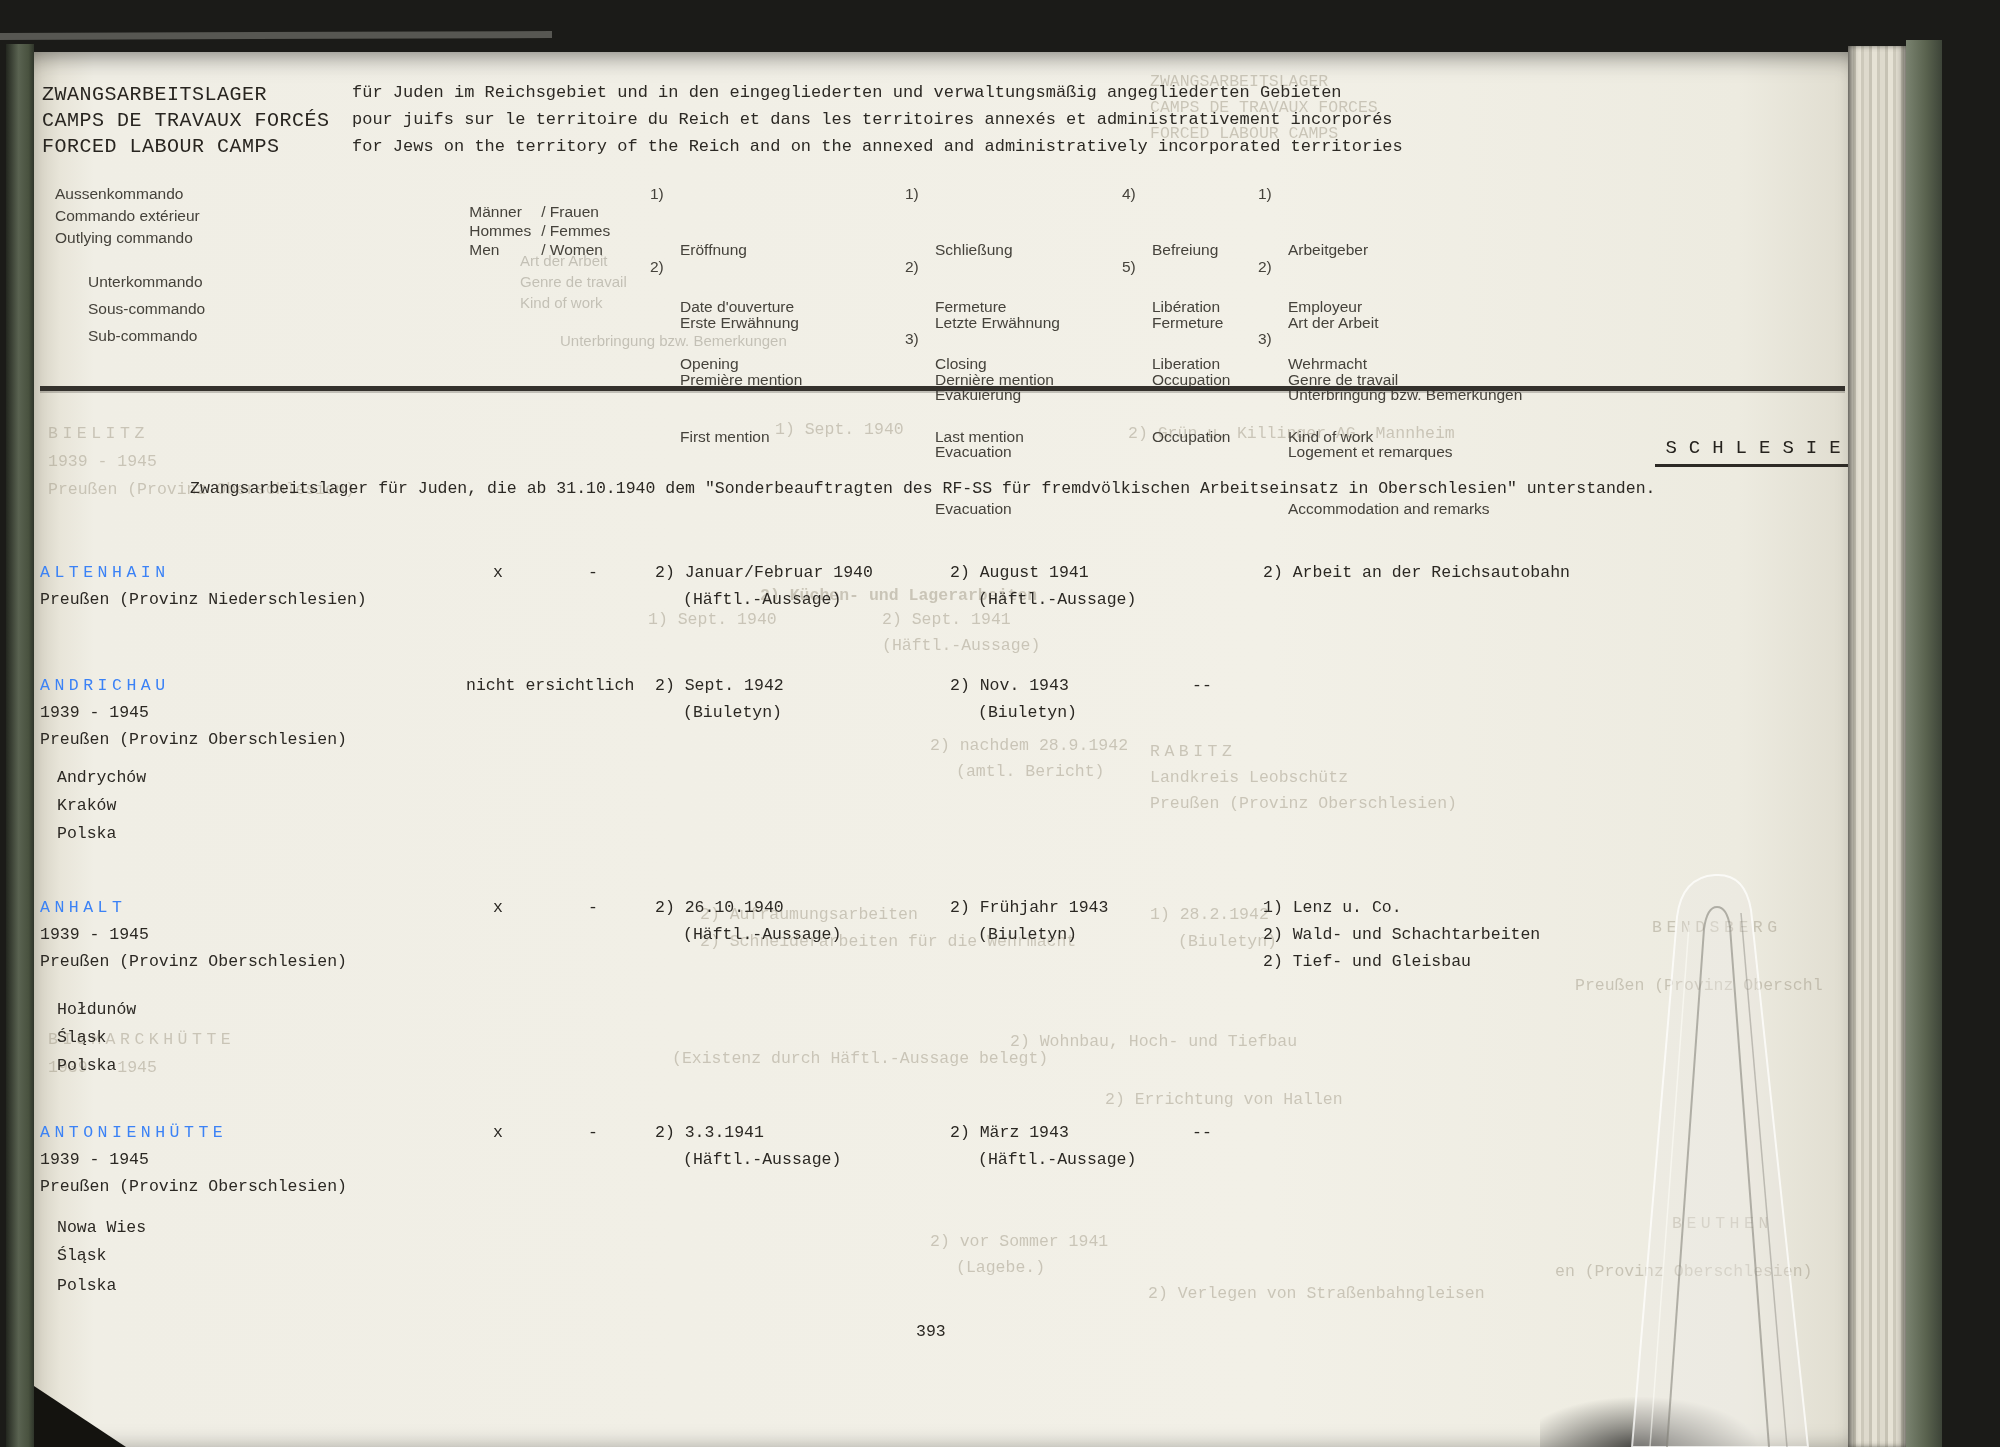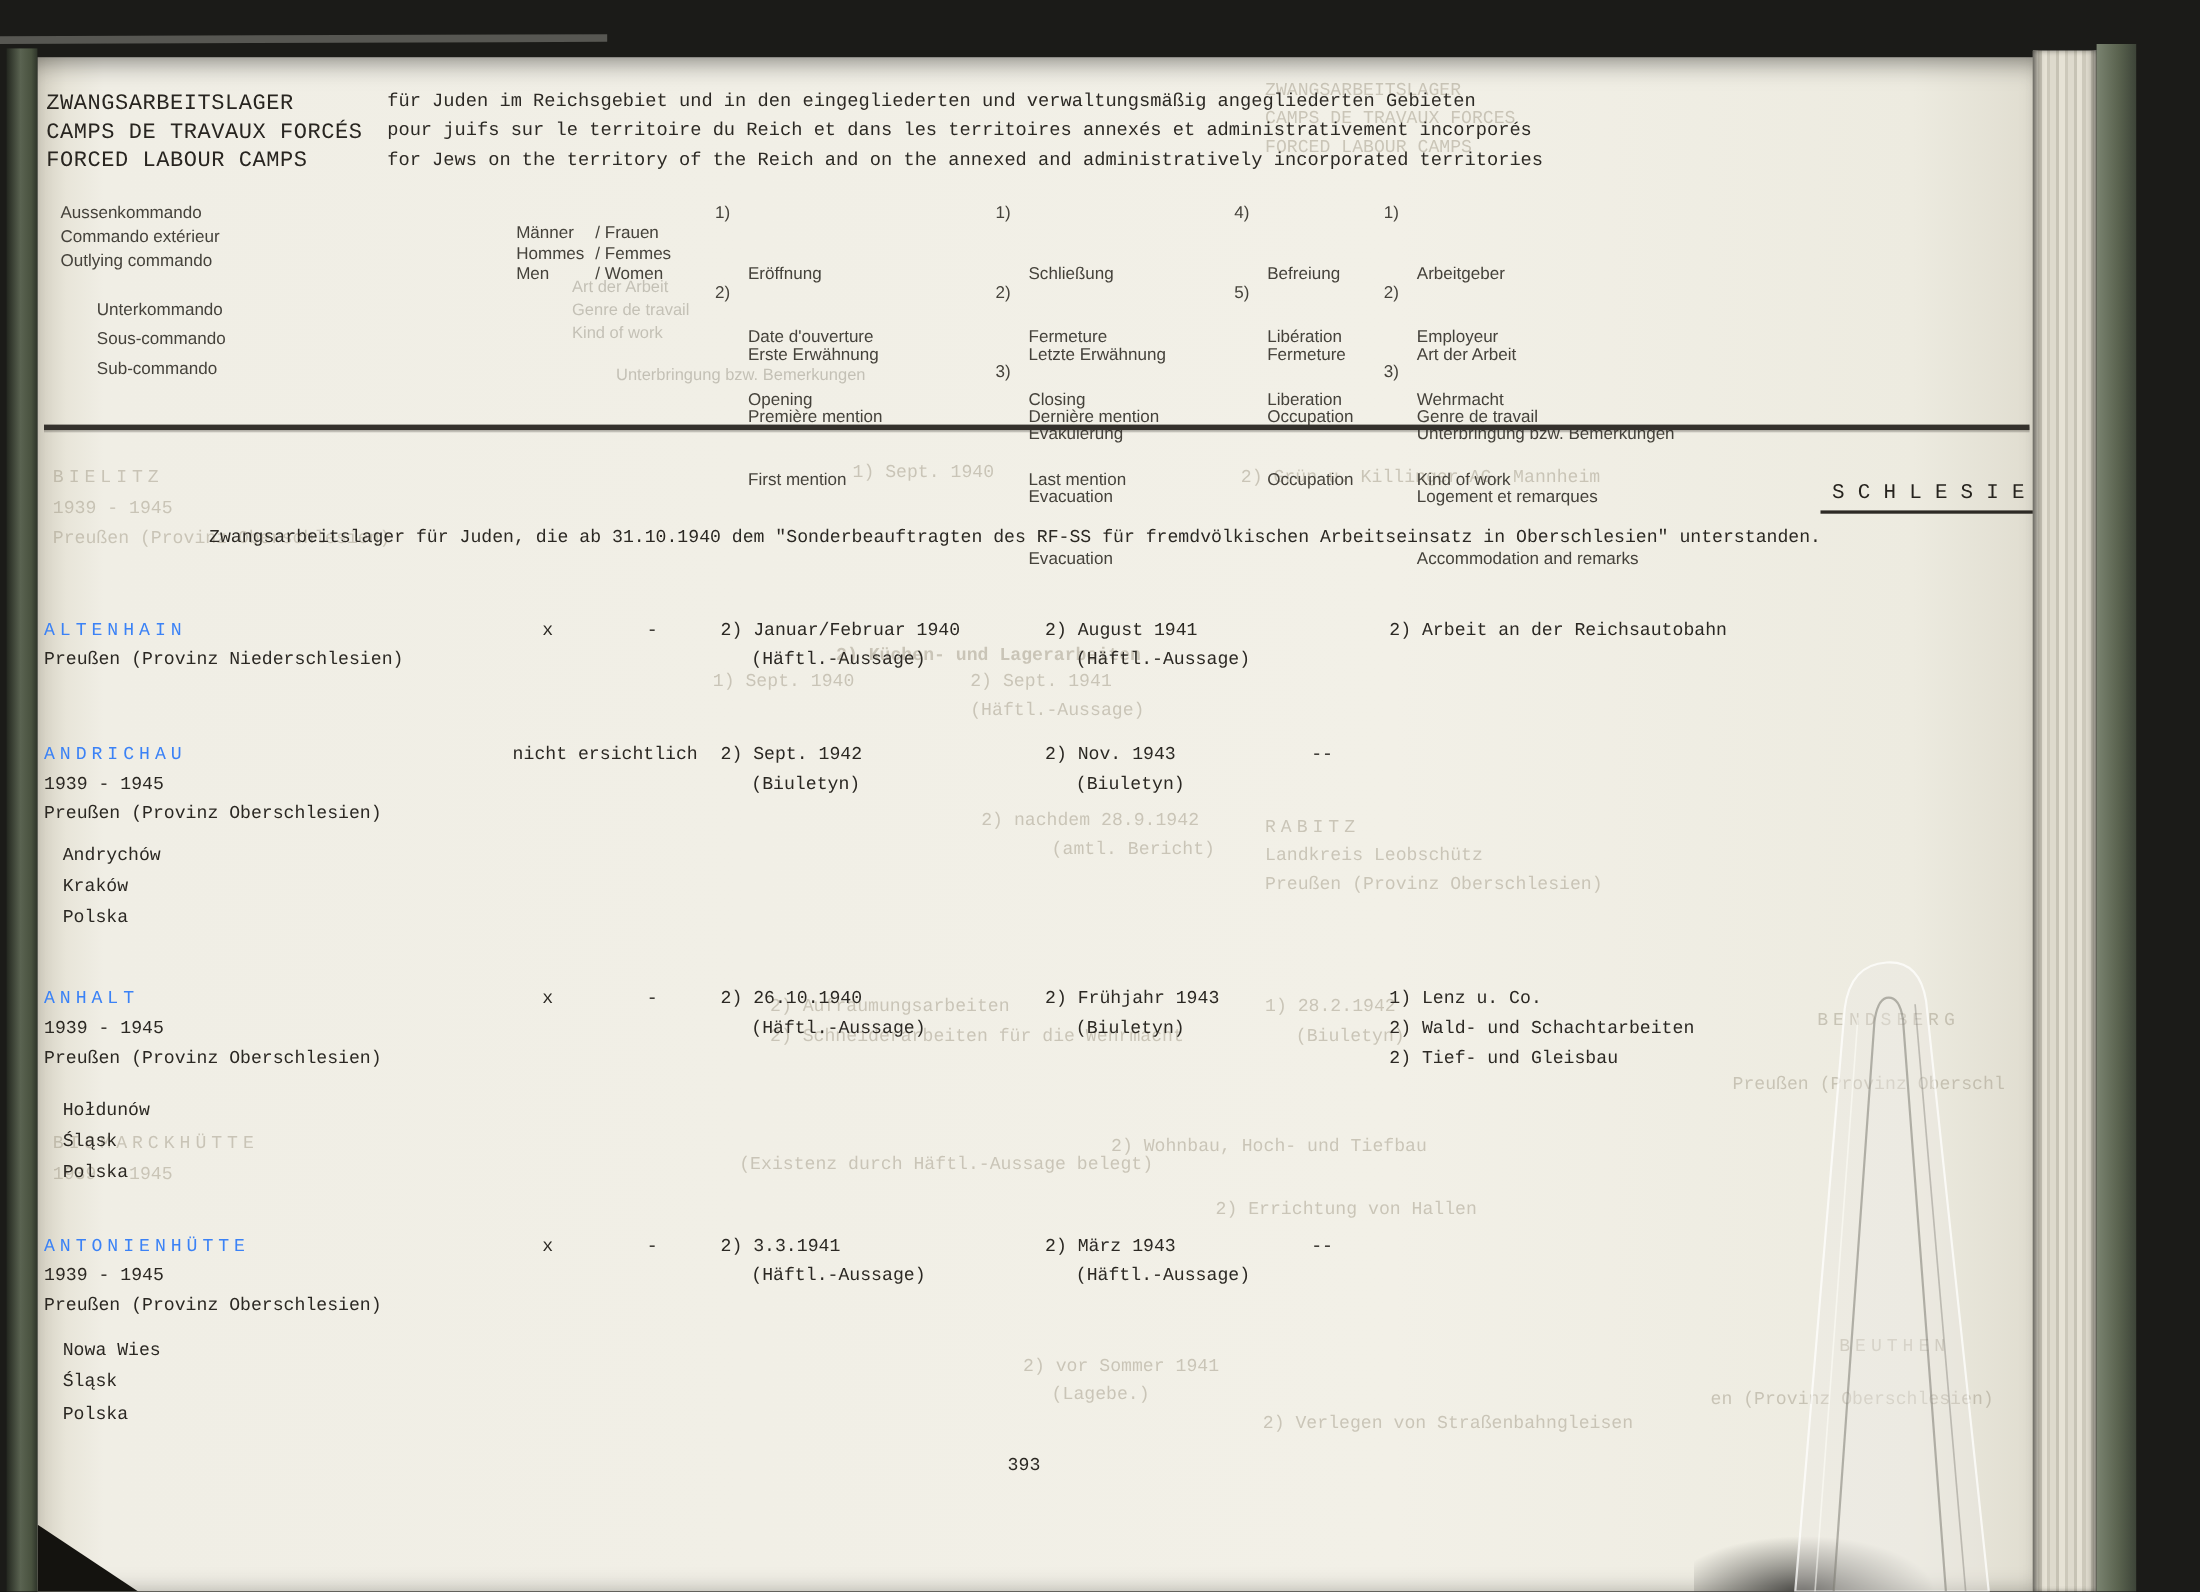--- a/index.html
+++ b/index.html
@@ -64,21 +64,21 @@
       <div class="ghost g-sans" style="left: 560px; top: 332px;">Unterbringung bzw. Bemerkungen</div>
       <div class="ghost g-mono g-sp" style="left: 48px; top: 424px;">BIELITZ</div>
       <div class="ghost g-mono" style="left: 48px; top: 452px;">1939 - 1945</div>
       <div class="ghost g-mono" style="left: 48px; top: 480px;">Preußen (Provinz Oberschlesien)</div>
       <div class="ghost g-mono" style="left: 775px; top: 420px;">1) Sept. 1940</div>
       <div class="ghost g-mono" style="left: 1128px; top: 424px;">2) Grün u. Killinger AG, Mannheim</div>
       <div class="ghost g-mono" style="left: 760px; top: 586px; font-weight: bold;">2) Küchen- und Lagerarbeiten</div>
       <div class="ghost g-mono" style="left: 648px; top: 610px;">1) Sept. 1940</div>
       <div class="ghost g-mono" style="left: 882px; top: 610px;">2) Sept. 1941</div>
       <div class="ghost g-mono" style="left: 882px; top: 636px;">(Häftl.-Aussage)</div>
-      <div class="ghost g-mono" style="left: 892px; top: 736px;">2) nachdem 28.9.1942</div>
+      <div class="ghost g-mono" style="left: 930px; top: 736px;">2) nachdem 28.9.1942</div>
       <div class="ghost g-mono" style="left: 956px; top: 762px;">(amtl. Bericht)</div>
       <div class="ghost g-mono g-sp" style="left: 1150px; top: 742px;">RABITZ</div>
       <div class="ghost g-mono" style="left: 1150px; top: 768px;">Landkreis Leobschütz</div>
       <div class="ghost g-mono" style="left: 1150px; top: 794px;">Preußen (Provinz Oberschlesien)</div>
       <div class="ghost g-mono" style="left: 700px; top: 905px;">2) Aufräumungsarbeiten</div>
       <div class="ghost g-mono" style="left: 700px; top: 932px;">2) Schneiderarbeiten für die Wehrmacht</div>
       <div class="ghost g-mono" style="left: 1150px; top: 905px;">1) 28.2.1942</div>
       <div class="ghost g-mono" style="left: 1178px; top: 932px;">(Biuletyn)</div>
       <div class="ghost g-mono g-sp" style="left: 48px; top: 1030px;">BISMARCKHÜTTE</div>
       <div class="ghost g-mono" style="left: 48px; top: 1058px;">1939 - 1945</div>

